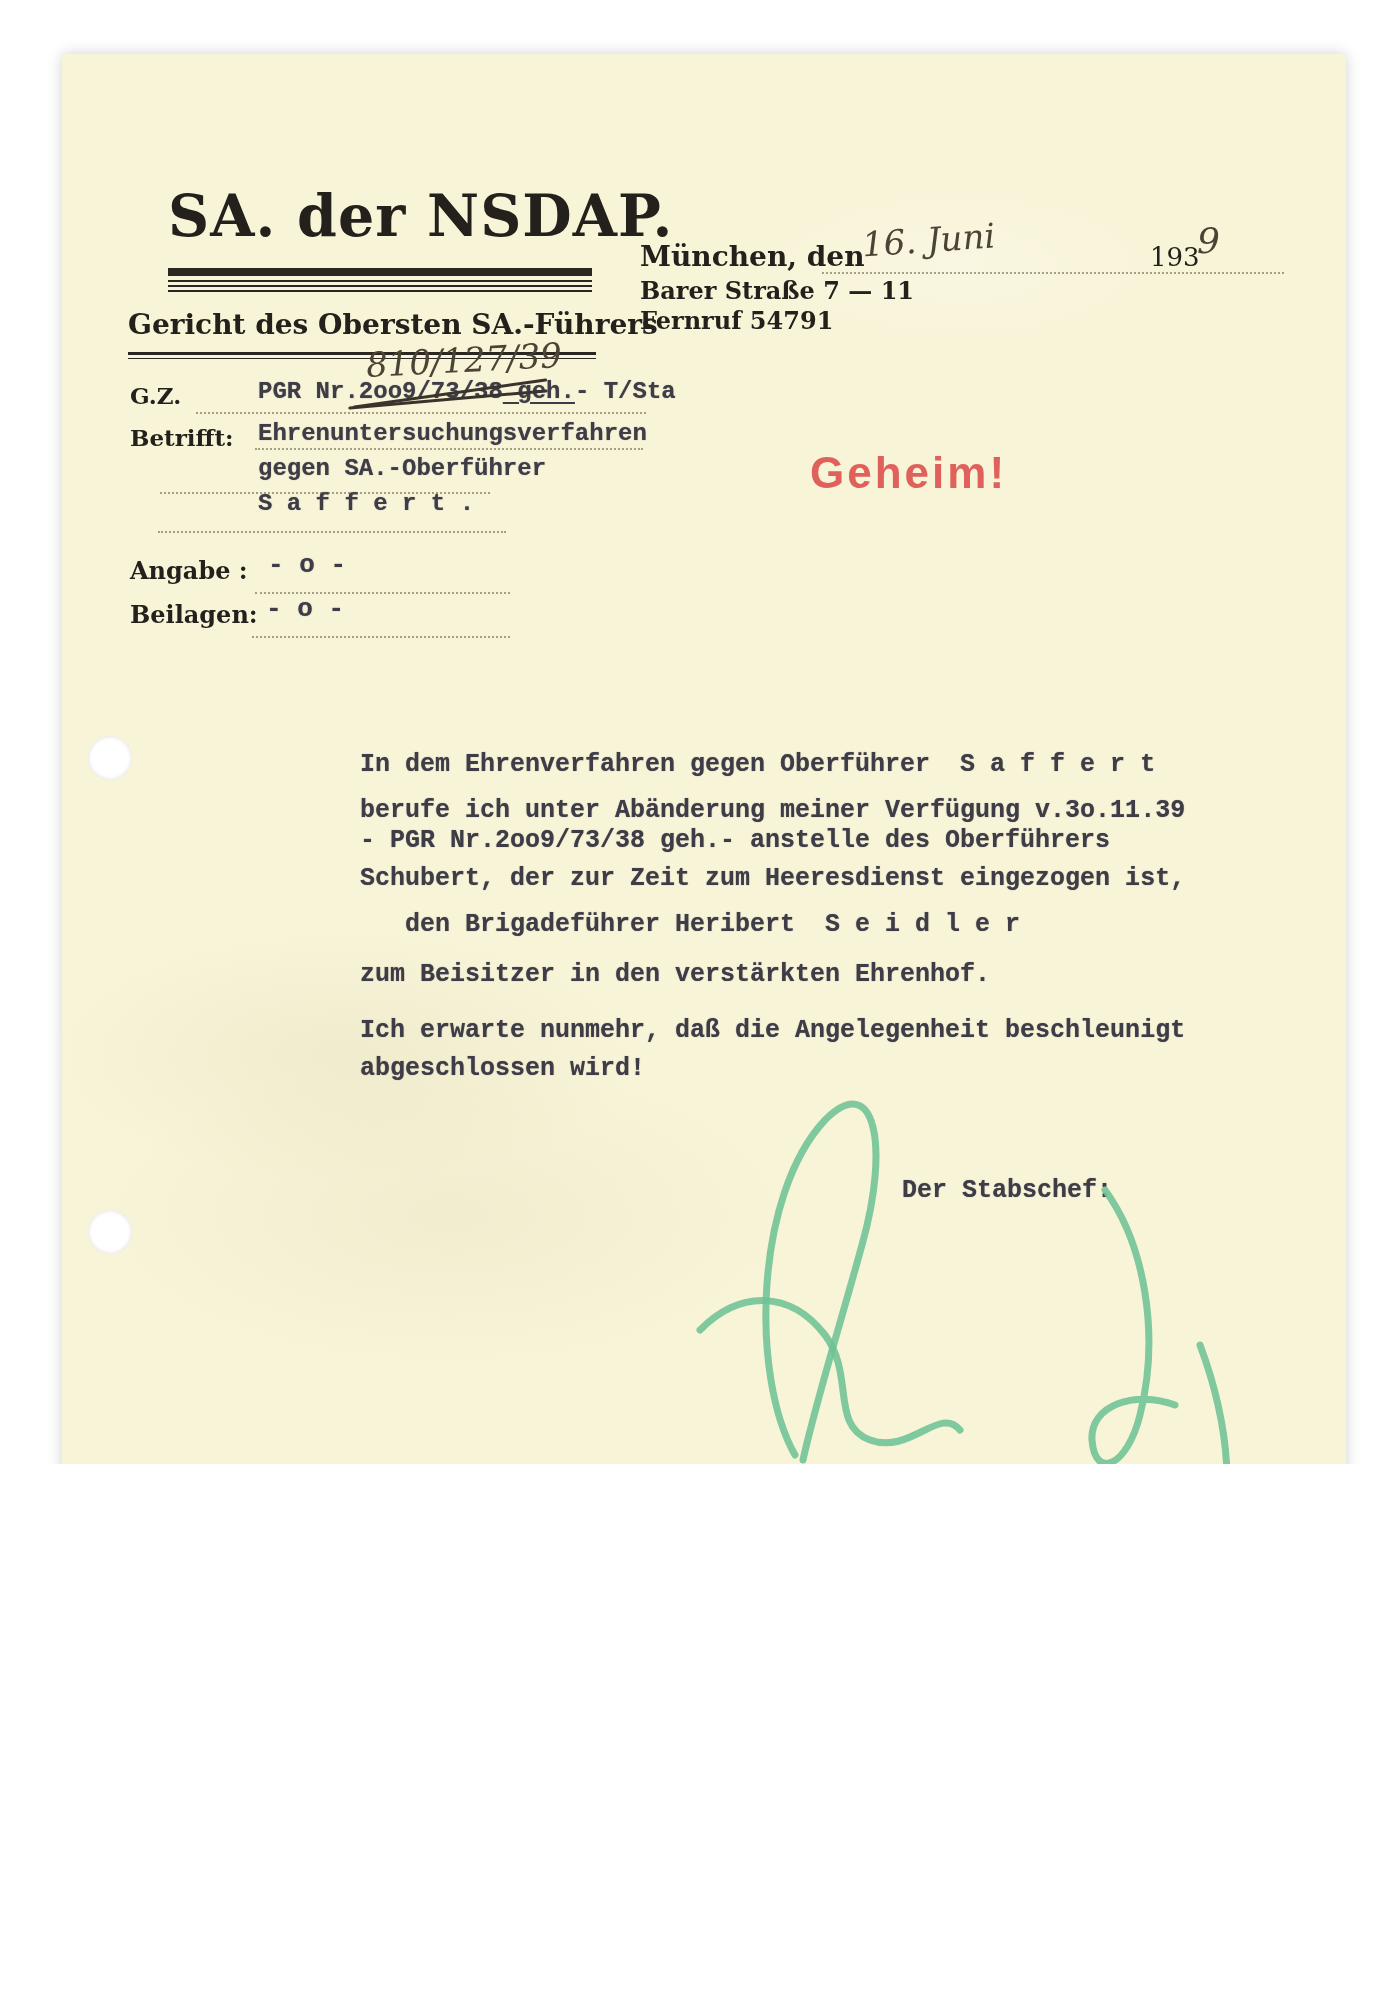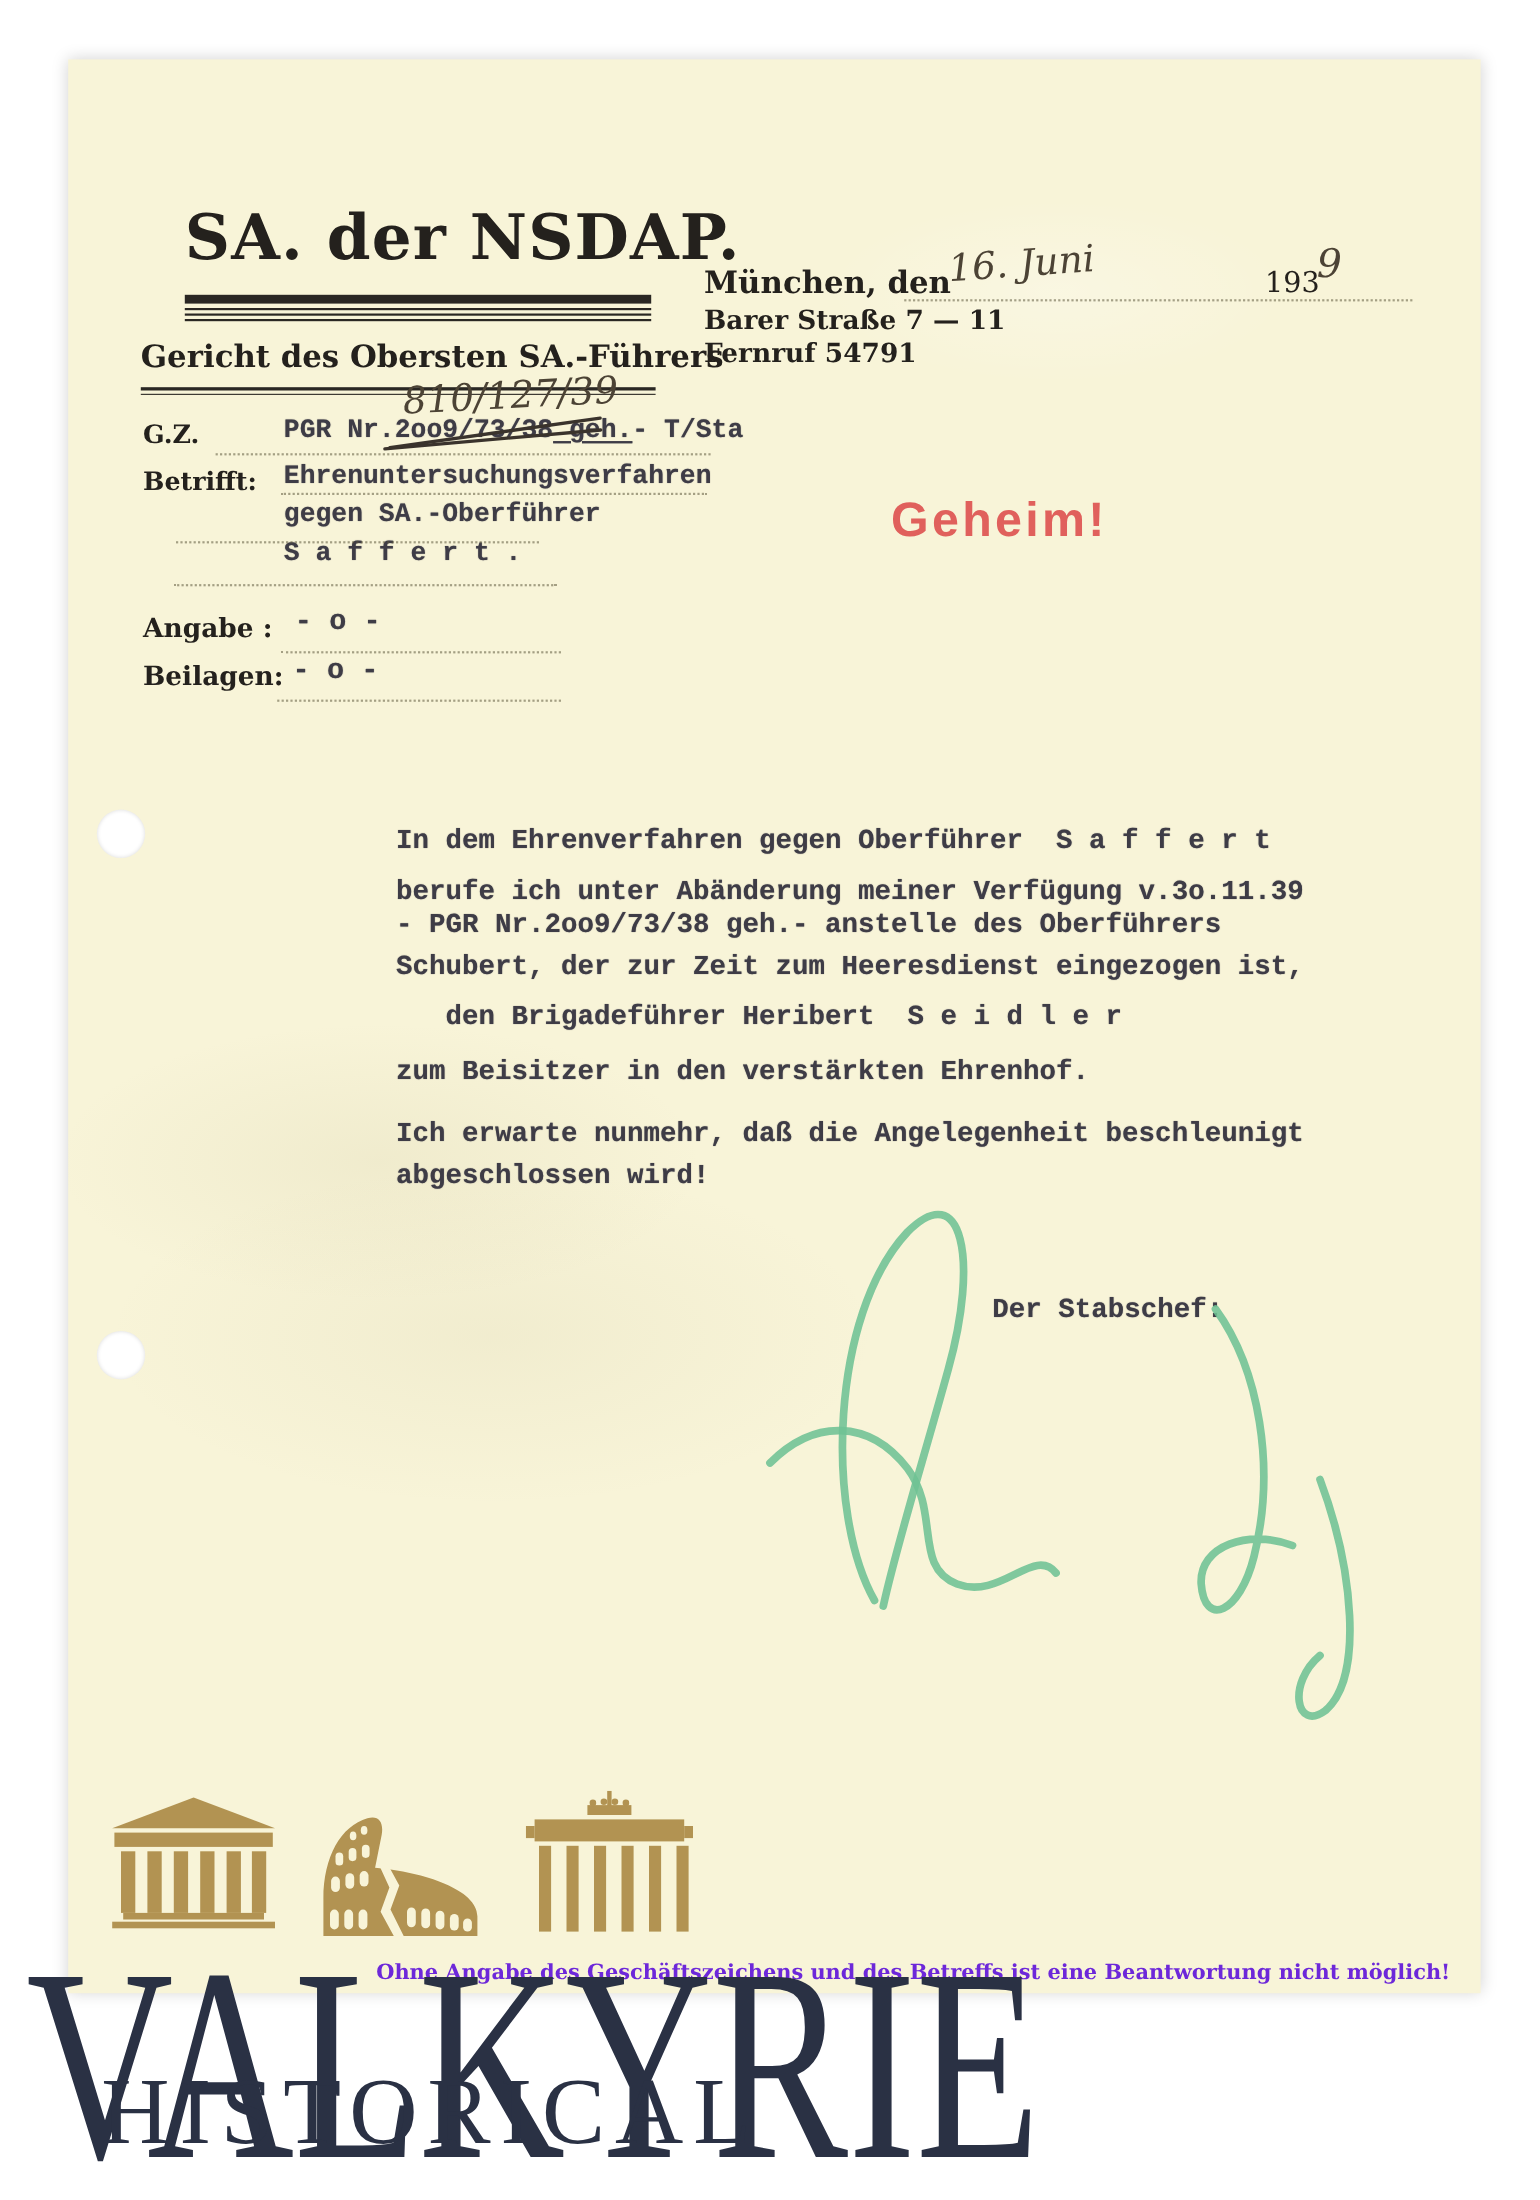--- a/index.html
+++ b/index.html
@@ -1,16 +1,16 @@
 <!DOCTYPE html>
 <html style="--paper: #f8f4d8; --type: #3e3c46; --red-stamp: #e0605c; --gold: #b29352; --navy: #2a3144; --green-sig: #6ec294; --hand-ink: #4c4335;"><head>
 <meta charset="utf-8">
 <style>
   html,body{margin:0;padding:0;}
-  #canvas{position:relative;width:1400px;height:2000px;background:#ffffff;overflow:hidden;
+  #canvas{position:relative;width:1400px;height:1464px;background:#ffffff;overflow:hidden;
           font-family:"DejaVu Serif",serif;}
   .abs{position:absolute;}
 
   
   #paper{left:62px;top:54px;width:1284px;height:1758px;background:var(--paper);
          box-shadow:0 0 14px rgba(0,0,0,0.18);
          background-image:
            radial-gradient(ellipse 420px 180px at 22% 57%, rgba(170,160,110,0.10), transparent 70%),
            radial-gradient(ellipse 500px 220px at 30% 66%, rgba(160,150,100,0.08), transparent 70%),
            radial-gradient(ellipse 300px 120px at 70% 12%, rgba(255,255,255,0.25), transparent 70%);}

